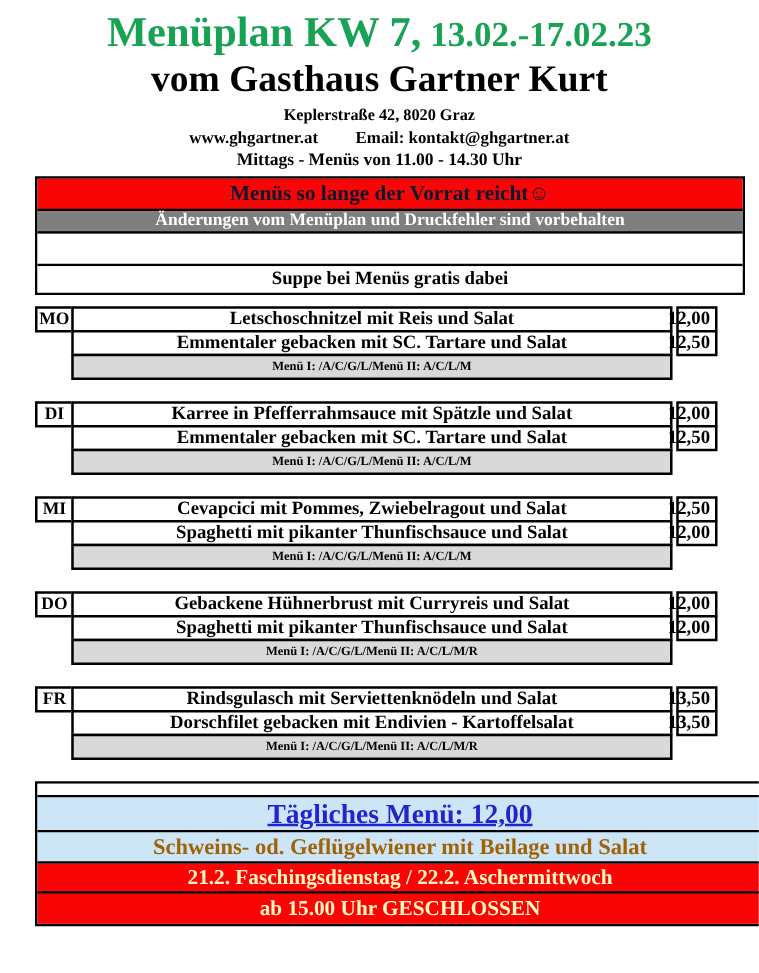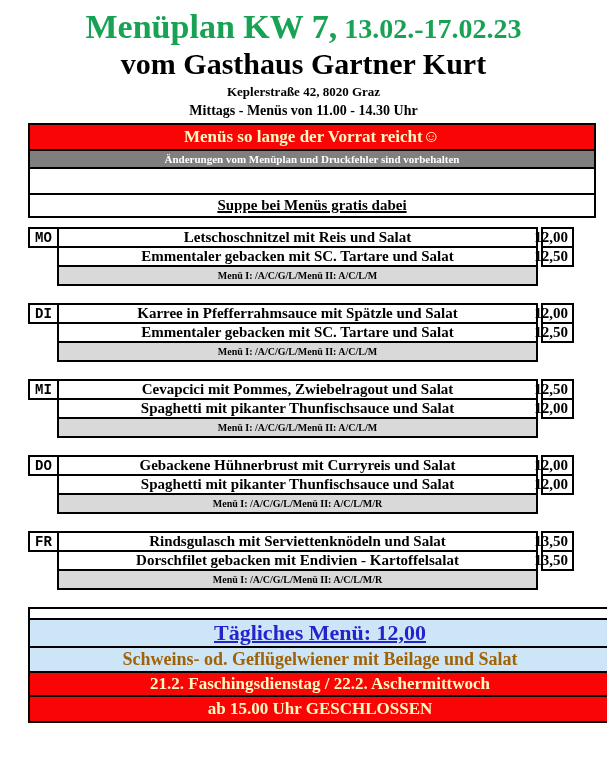--- a/index.html
+++ b/index.html
@@ -14,31 +14,31 @@
   .title{width:607px;text-align:center;font-weight:bold;color:#17A254;font-size:34px;line-height:1.12;}
   .title .date{font-size:28px;}
   .subtitle{width:607px;text-align:center;font-weight:bold;color:#000;font-size:30px;line-height:1.08;margin-top:2px;}
   .address{width:607px;text-align:center;font-weight:bold;font-size:13px;margin-top:4px;}
   .webline{width:607px;display:flex;justify-content:center;gap:30px;font-weight:bold;font-size:13.5px;margin-top:2px;}
   .hours{width:607px;text-align:center;font-weight:bold;font-size:14px;margin-top:3px;margin-bottom:4px;}
 
   
   .notice-box{width:568px;margin-left:28px;border:2px solid #000;box-sizing:border-box;margin-bottom:9px;}
   .n-row{display:flex;align-items:center;justify-content:center;box-sizing:border-box;}
-  .n-red{height:26px;background:#FA0505;color:#fef9c3;font-weight:bold;font-size:17px;border-bottom:2px solid #000;}
-  .n-gray{height:18px;background:#7F7F7F;color:#fff;font-weight:bold;font-size:11px;border-bottom:2px solid #000;}
+  .n-red{height:26px;background:#FA0505;color:#0f172a;font-weight:bold;font-size:17px;border-bottom:2px solid #000;}
+  .n-gray{height:18px;background:#7F7F7F;color:#fff;font-weight:bold;font-size:14px;border-bottom:2px solid #000;}
   .n-empty{height:26px;background:#fff;border-bottom:2px solid #000;}
   .n-suppe{height:21px;background:#fff;color:#000;font-weight:bold;font-size:15px;}
-  .u-black{text-decoration:underline;text-decoration-thickness:1.5px;}
+  .u-black{text-decoration-thickness:1.5px;}
 
   
   .day-section{width:568px;margin-left:28px;margin-bottom:17px;}
   .m-row{display:flex;}
   .day-cell{width:31px;height:21px;box-sizing:border-box;border:2px solid #000;
-    display:flex;align-items:center;justify-content:center;font-weight:bold;font-size:14px;background:#fff;font-family:Liberation Mono, monospace;}
+    display:flex;align-items:center;justify-content:center;font-weight:bold;font-size:14px;background:#fff;}
   .day-spacer{width:29px;height:21px;}
   .menu-cell{width:481px;height:21px;box-sizing:border-box;border:2px solid #000;background:#fff;
     display:flex;align-items:center;justify-content:center;font-weight:bold;font-size:15px;}
   .m-row1 .menu-cell{margin-left:-2px;}
   .price-cell{width:33px;height:21px;box-sizing:border-box;border:2px solid #000;background:#fff;margin-left:3px;
     display:flex;align-items:center;justify-content:flex-end;padding-right:4px;font-weight:bold;font-size:15px;}
   .m-row2{margin-top:-2px;}
   .m-row3{margin-top:-2px;}
   .allergen-cell{width:481px;height:21px;box-sizing:border-box;border:2px solid #000;background:#D9D9D9;
     display:flex;align-items:center;justify-content:center;font-weight:bold;font-size:10px;}
@@ -54,20 +54,24 @@
   .f-red:last-child{border-bottom:none;}
 </style>
 </head>
 <body>
 
 <div class="page">
 
   <div class="title"><span>Menüplan KW 7,</span><span class="date"> 13.02.-17.02.23</span></div>
   <div class="subtitle">vom Gasthaus Gartner Kurt</div>
   <div class="address">Keplerstraße 42, 8020 Graz</div>
+  <div class="webline">
+    <span>www.ghgartner.at</span>
+    <span>Email: kontakt@ghgartner.at</span>
+  </div>
   <div class="hours">Mittags - Menüs von 11.00 - 14.30 Uhr</div>
 
   <div class="notice-box">
     <div class="n-row n-red">Menüs so lange der Vorrat reicht☺</div>
     <div class="n-row n-gray">Änderungen vom Menüplan und Druckfehler sind vorbehalten</div>
     <div class="n-row n-empty"></div>
     <div class="n-row n-suppe">
         <span class="u-black">Suppe bei Menüs gratis dabei</span>
       </div>
   </div>

